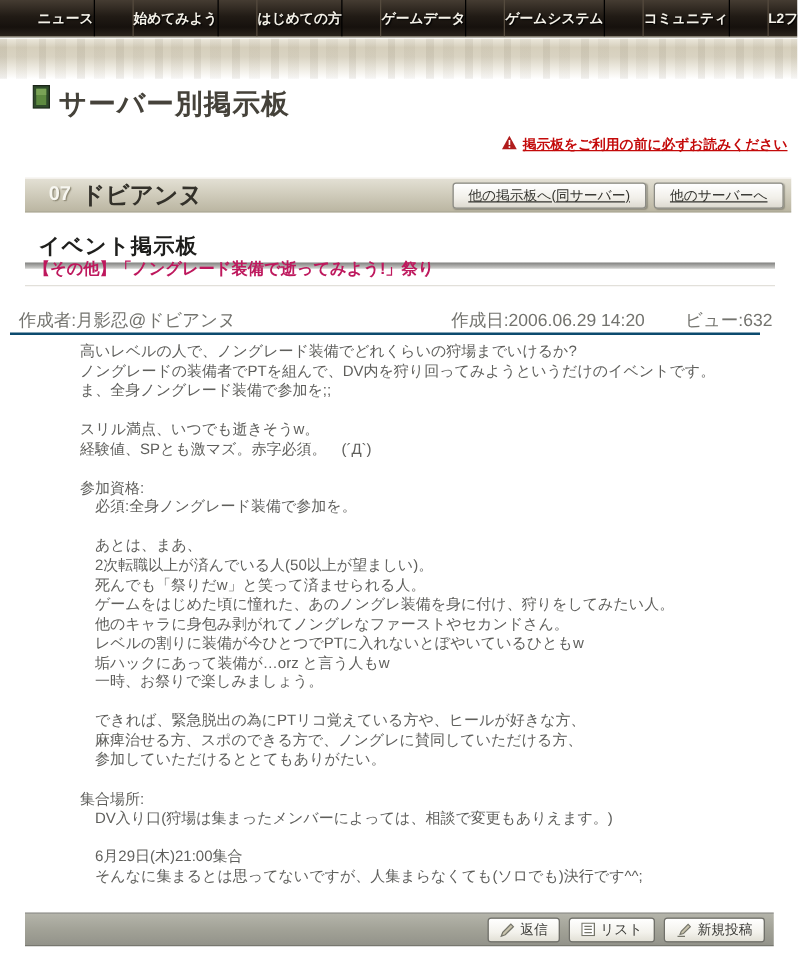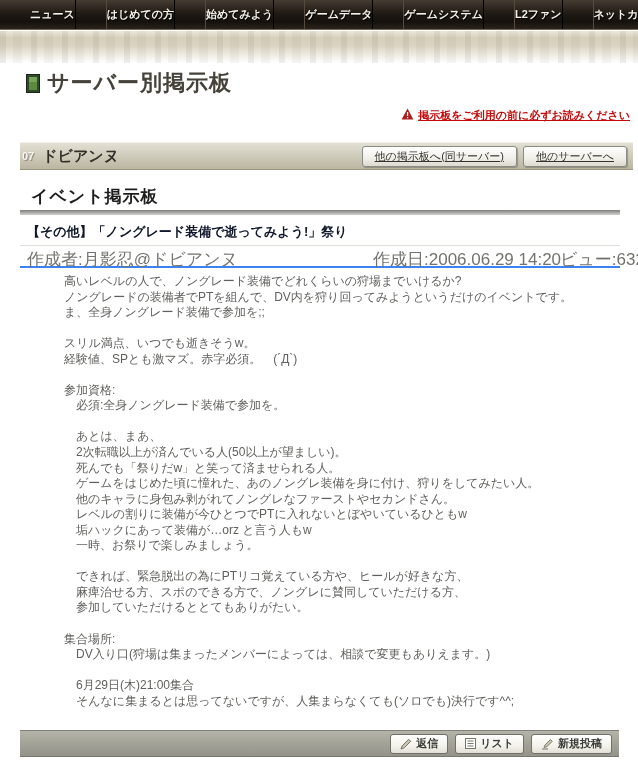--- a/index.html
+++ b/index.html
@@ -30,21 +30,21 @@
     position:absolute; top:31px; left:0; width:638px; height:32px;
     background-image:
       repeating-linear-gradient(90deg, rgba(110,100,80,.10) 0 6px, rgba(255,255,255,0) 6px 13px,
         rgba(110,100,80,.06) 13px 22px, rgba(255,255,255,0) 22px 31px),
       linear-gradient(180deg,#ece8dc 0%, #d6cfbc 22%, #d9d3c2 45%, #efece3 75%, #ffffff 100%);
   }
 
   
   .title-row {
     position:absolute; top:68px; left:26px;
-    display:flex; align-items:center;
+    display:flex; 
   }
   .board-icon { margin-right:7px; display:block; }
   .page-title {
     font-size:22px; font-weight:bold; color:#45423a; letter-spacing:1px;
   }
 
   
   .warning {
     position:absolute; top:108px; right:8px;
     display:flex; align-items:flex-start; cursor:pointer;
@@ -55,25 +55,25 @@
   }
 
   
   .server-bar {
     position:absolute; top:142px; left:20px; width:613px; height:28px;
     background:linear-gradient(180deg,#e3e0d4 0%,#cdc9b8 55%,#bbb6a2 100%);
     border-top:1px solid #f2f0e9; border-bottom:1px solid #9b967f;
     display:flex; align-items:center;
   }
   .server-number {
-    margin-left:2px; font-size:11px; font-weight:bold; 
+    margin-left:19px; font-size:16px; font-weight:bold; 
     color:#f7f6f0; text-shadow:1px 1px 1px #8a8571;
   }
   .server-name {
-    margin-left:8px; font-size:15px; font-weight:bold; color:#33312a;
+    margin-left:8px; font-size:19px; font-weight:bold; color:#33312a;
   }
   .server-bar .spacer { flex:1; }
   .bar-button {
     height:21px; margin-right:6px; padding:0 12px;
     display:flex; align-items:center;
     background:linear-gradient(180deg,#ffffff 0%,#f1efe9 60%,#dcd9cf 100%);
     border:1px solid #8b8b85; border-radius:3px;
     box-shadow:1px 1px 1px rgba(90,90,80,.45);
     font-size:11px; color:#33332e; cursor:pointer; white-space:nowrap;text-decoration:underline;
   }
@@ -83,29 +83,29 @@
     position:absolute; top:185px; left:31px;
     font-size:17px; font-weight:bold; color:#1e1e1c; letter-spacing:1px;
   }
   .divider {
     position:absolute; top:210px; left:20px; width:600px; height:5px;
     background:linear-gradient(180deg,#7f7f7d 0%,#a5a5a3 45%,#d2d2d0 100%);
   }
 
   
   .post-title {
-    position:absolute; top:219px; left:20px; width:600px;
+    position:absolute; top:202px; left:20px; width:600px;
     padding:4px 0 4px 7px;
-    font-size:13px; font-weight:bold; color:#0f172a;
+    font-size:13px; font-weight:bold; color:#be185d;
     border-bottom:1px solid #e2e0da; white-space:nowrap;
   }
   .post-meta {
-    position:absolute; top:242px; left:20px; width:600px; height:26px;
-    border-bottom:2px solid #3b82f6;
-    font-size:17px; color:#73736e;
+    position:absolute; top:242px; left:8px; width:600px; height:26px;
+    border-bottom:2px solid #0c4a6e;
+    font-size:14px; color:#73736e;
   }
   .post-meta span { position:absolute; top:6px; white-space:nowrap; }
   .meta-author { left:7px; }
   .meta-date { left:353px; }
   .meta-views { left:540px; }
 
   
   .post-body { position:absolute; top:274px; left:28px; width:600px;margin-left:36px; }
   .body-line {
     height:15.55px; line-height:15.55px;
@@ -117,33 +117,34 @@
     position:absolute; top:730px; left:20px; width:599px; height:27px;
     background:linear-gradient(180deg,#b4b4aa 0%,#a2a297 50%,#93938a 100%);
     border-top:1px solid #80807a; border-bottom:1px solid #77776f;
     display:flex; align-items:center; justify-content:flex-end;
   }
   .footer-button {
     height:20px; margin-right:7px; padding:0 9px;
     display:flex; align-items:center; gap:4px;
     background:linear-gradient(180deg,#ffffff 0%,#f3f2ec 60%,#e2e0d6 100%);
     border:1px solid #70706a; border-radius:3px;
-    font-size:11px; font-weight:bold; color:#3c3c38; cursor:pointer; white-space:nowrap;
+    font-size:11px; font-weight:normal; color:#3c3c38; cursor:pointer; white-space:nowrap;
   }
   .footer-button svg { display:block; }
 </style>
 </head>
 <body>
 
 <div class="topnav">
     <div class="nav-tab">ニュース</div>
+    <div class="nav-tab">始めてみよう</div>
     <div class="nav-tab">はじめての方</div>
-    <div class="nav-tab">始めてみよう</div>
     <div class="nav-tab">ゲームデータ</div>
     <div class="nav-tab">ゲームシステム</div>
+    <div class="nav-tab">コミュニティ</div>
     <div class="nav-tab">L2ファン</div>
     <div class="nav-tab">ネットカフェ</div>
   </div>
 
 <div class="texture-band"></div>
 
 <div class="title-row">
   <svg class="board-icon" width="14" height="19" viewBox="0 0 14 19">
     <rect x="0.5" y="0.5" width="13" height="18" fill="#2e4a2a" stroke="#1a2418"></rect>
     <rect x="3" y="3" width="8" height="13" fill="#5d8a40"></rect>

